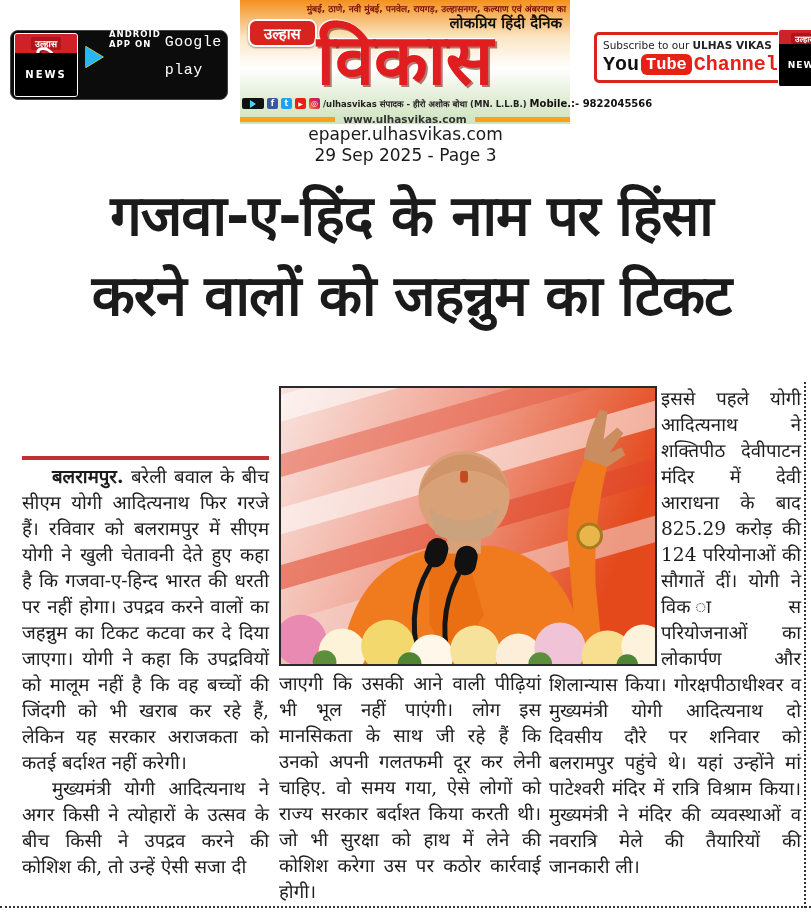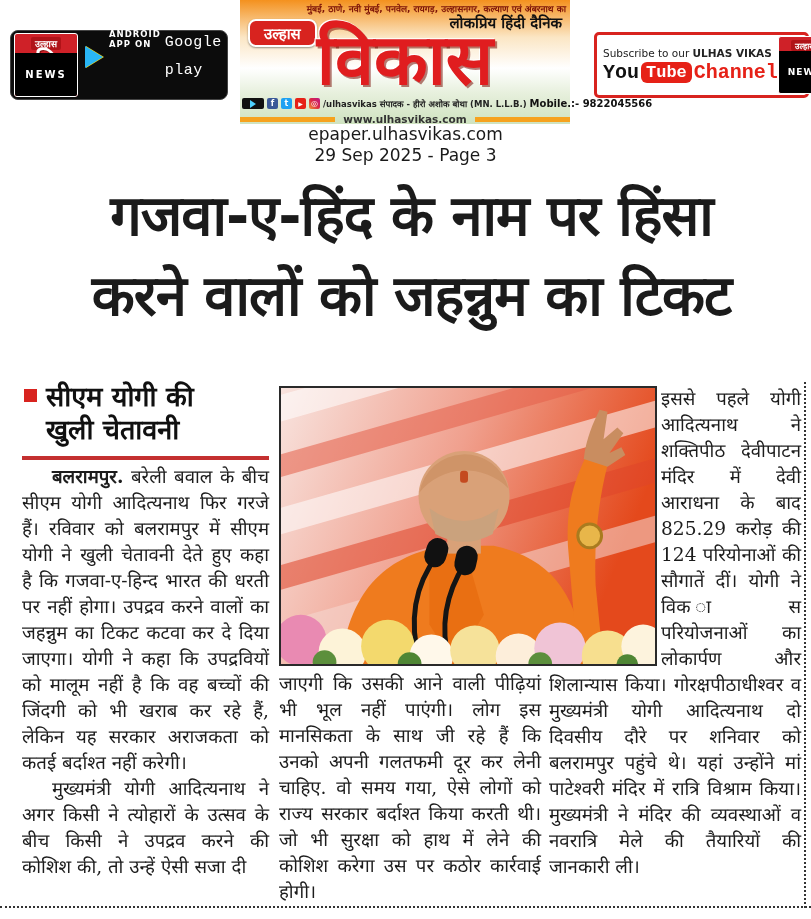--- a/index.html
+++ b/index.html
@@ -18,21 +18,21 @@
   .bl-right{flex:1;padding-left:7px;color:#fff;}
   .bl-brand{font-size:8px;font-weight:bold;letter-spacing:.5px;}
   .gp-row{display:flex;align-items:center;margin-top:1px;}
   .gp-tri{width:0;height:0;border-top:11px solid transparent;border-bottom:11px solid transparent;
           border-left:18px solid #29b6f6;filter:drop-shadow(1px 0 0 #ffd600);margin-right:6px;}
   .gp-col{display:flex;flex-direction:row;}
   .android-line{font-size:8.5px;font-weight:bold;letter-spacing:1px;}
   .gp-text{font-size:15px;font-family:Liberation Mono, monospace;letter-spacing:.5px;line-height:28px;}
   .install{font-size:9px;font-weight:bold;margin-top:16px;margin-left:2px;}
 
-  .badge-right{position:absolute;left:594px;top:32px;width:215px;height:66px;background:#fff;
+  .badge-right{position:absolute;left:594px;top:32px;width:215px;height:51px;background:#fff;
                border:3px solid #d8231f;border-radius:5px;display:flex;align-items:center;box-sizing:border-box;padding:2px 2px 2px 6px;}
   .br-text{flex:1;}
   .br-line1{font-size:10.5px;color:#222;white-space:nowrap;}
   .br-line1 b{font-weight:900;}
   .br-line2{display:flex;align-items:center;margin-top:2px;font-family:Liberation Mono, monospace;}
   .yt-you{font-size:20px;font-weight:900;color:#111;}
   .yt-tube{background:#e62117;color:#fff;font-size:17px;font-weight:900;border-radius:6px;padding:1px 5px;margin:0 2px;}
   .yt-channel{font-size:20px;font-weight:900;color:#e62117;}
   .uv-logo.small{width:52px;height:56px;flex:0 0 52px;}
   .uv-logo.small .lt{font-size:8px;}
@@ -158,27 +158,20 @@
     </div>
   </div>
 
   <div class="page-info">
     <div>epaper.ulhasvikas.com</div>
     <div>29 Sep 2025 - Page 3</div>
   </div>
 
   <h1 class="headline"><span>गजवा-ए-हिंद के नाम पर हिंसा</span><br><span>करने वालों को जहन्नुम का टिकट</span></h1>
 
-  <div class="subhead">
-    <span class="red-sq"></span>
-    <div class="subhead-text">
-      <div>सीएम योगी की</div>
-      <div>खुली चेतावनी</div>
-    </div>
-  </div>
   <div class="red-rule"></div>
 
   <div class="col1 bodytext">
     <p><span class="lead">बलरामपुर.</span> <span>बरेली बवाल के बीच सीएम योगी आदित्यनाथ फिर गरजे हैं। रविवार को बलरामपुर में सीएम योगी ने खुली चेतावनी देते हुए कहा है कि गजवा-ए-हिन्द भारत की धरती पर नहीं होगा। उपद्रव करने वालों का जहन्नुम का टिकट कटवा कर दे दिया जाएगा। योगी ने कहा कि उपद्रवियों को मालूम नहीं है कि वह बच्चों की जिंदगी को भी खराब कर रहे हैं, लेकिन यह सरकार अराजकता को कतई बर्दाश्त नहीं करेगी।</span></p>
     <p>मुख्यमंत्री योगी आदित्यनाथ ने अगर किसी ने त्योहारों के उत्सव के बीच किसी ने उपद्रव करने की कोशिश की, तो उन्हें ऐसी सजा दी</p>
   </div>
 
   <figure class="photo">
     <svg viewBox="0 0 378 280" preserveAspectRatio="none">
       <defs>

